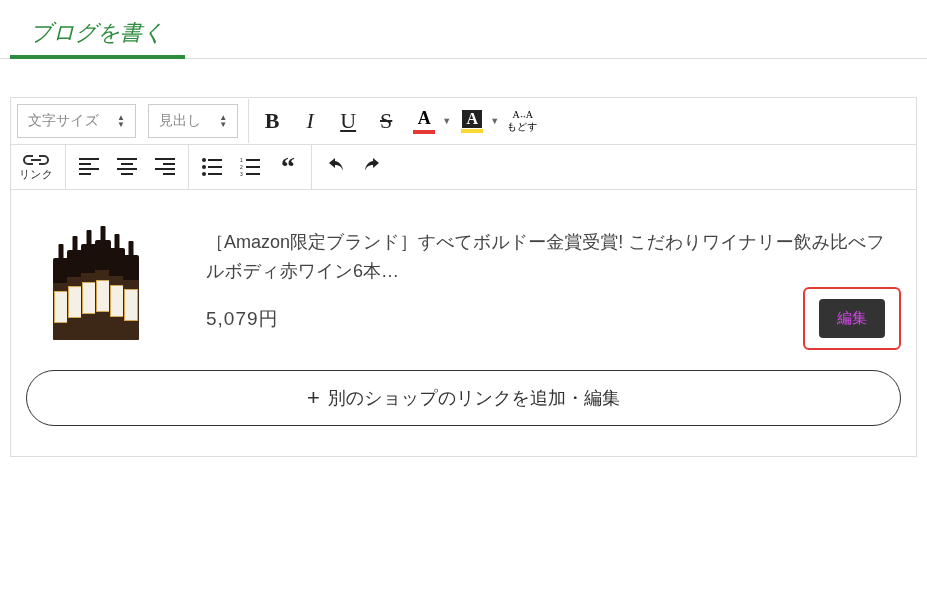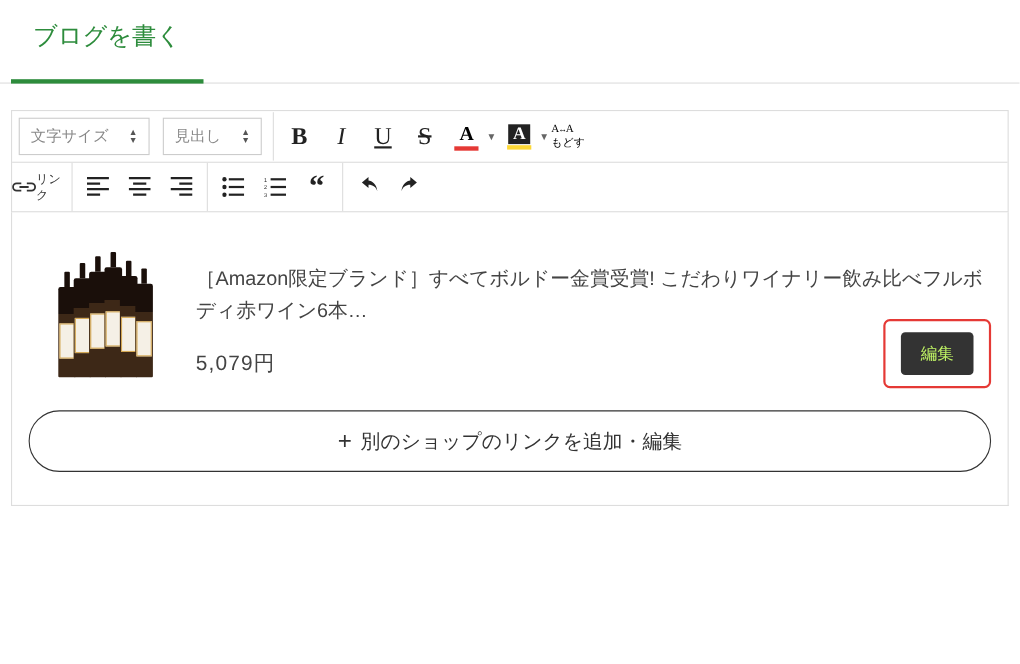--- a/index.html
+++ b/index.html
@@ -5,25 +5,26 @@
     * { margin: 0; padding: 0; box-sizing: border-box; }
     body { font-family: "Hiragino Kaku Gothic ProN", "Meiryo", sans-serif; background: #fff; }
     
     .tabs {
       display: flex;
       border-bottom: 1px solid #ddd;
       padding-left: 10px;
       gap: 50px;
     }
     .tab {
-      padding: 18px 20px 27px;
+      padding: 18px 20px 10px;
       font-size: 22px;
       color: #999;
       cursor: pointer;
       position: relative;
+      font-style: italic;
     }
     .tab.active {
       color: #2d8c3c;
     }
     .tab.active::after {
       content: '';
       position: absolute;
       bottom: -1px;
       left: 0;
       right: 0;
@@ -31,21 +32,21 @@
       background: #2d8c3c;
     }
     .tab .chevron {
       font-size: 14px;
       margin-left: 6px;
       color: #999;
     }
     
     .toolbar-wrap {
       border: 1px solid #ddd;
-      margin: 24px 10px 0;
+      margin: 38px 10px 0;
     }
     .toolbar-row {
       display: flex;
       align-items: center;
       border-bottom: 1px solid #ddd;
       padding: 0;
     }
     .toolbar-row:last-child { border-bottom: none; }
     
     .dropdown-box {
@@ -103,32 +104,32 @@
       position: relative;
     }
     .color-btn .letter { font-family: Georgia, serif; font-size: 18px; font-weight: bold; }
     .color-btn .bar { width: 22px; height: 4px; margin-top: 1px; }
     .color-btn .dd { position: absolute; right: -8px; top: 50%; transform: translateY(-50%); font-size: 9px; color: #666; }
     .color-btn.bg .letter { background: #222; color: #fff; padding: 0 4px; font-size: 16px; }
     
     .reset-btn {
       display: flex;
       flex-direction: column;
-      align-items: flex-start;
+      align-items: center;
       justify-content: center;
       width: 42px;
       height: 44px;
       cursor: pointer;
       font-size: 10px;
     }
     .reset-btn .top { font-family: Georgia, serif; letter-spacing: -1px; }
     
     .link-btn {
       display: flex;
-      flex-direction: row;
+      flex-direction: column;
       align-items: center;
       justify-content: center;
       width: 50px;
       height: 44px;
       cursor: pointer;
       font-size: 11px;
       color: #333;
     }
     .link-btn svg { width: 26px; height: 14px; }
     
@@ -146,22 +147,22 @@
     
     .editor-area {
       border: 1px solid #ddd;
       border-top: none;
       margin: 0 10px;
       padding: 30px 15px;
     }
     
     .product-card {
       display: flex;
-      gap: 12px;
-      align-items: flex-end;
+      gap: 40px;
+      align-items: flex-start;
       position: relative;
       padding-bottom: 20px;
     }
     .product-img {
       width: 140px;
       height: 120px;
       display: flex;
       align-items: flex-end;
       justify-content: center;
       gap: -4px;
@@ -223,21 +224,21 @@
     .edit-highlight {
       position: absolute;
       right: 0;
       bottom: 10px;
       border: 2px solid #e53935;
       border-radius: 6px;
       padding: 10px 14px;
     }
     .edit-btn {
       background: #333;
-      color: #bef264;
+      color: #d946ef;
       border: none;
       padding: 10px 18px;
       font-size: 15px;
       border-radius: 4px;
       cursor: pointer;
     }
     
     .add-link-btn {
       width: 100%;
       border: 1px solid #333;

